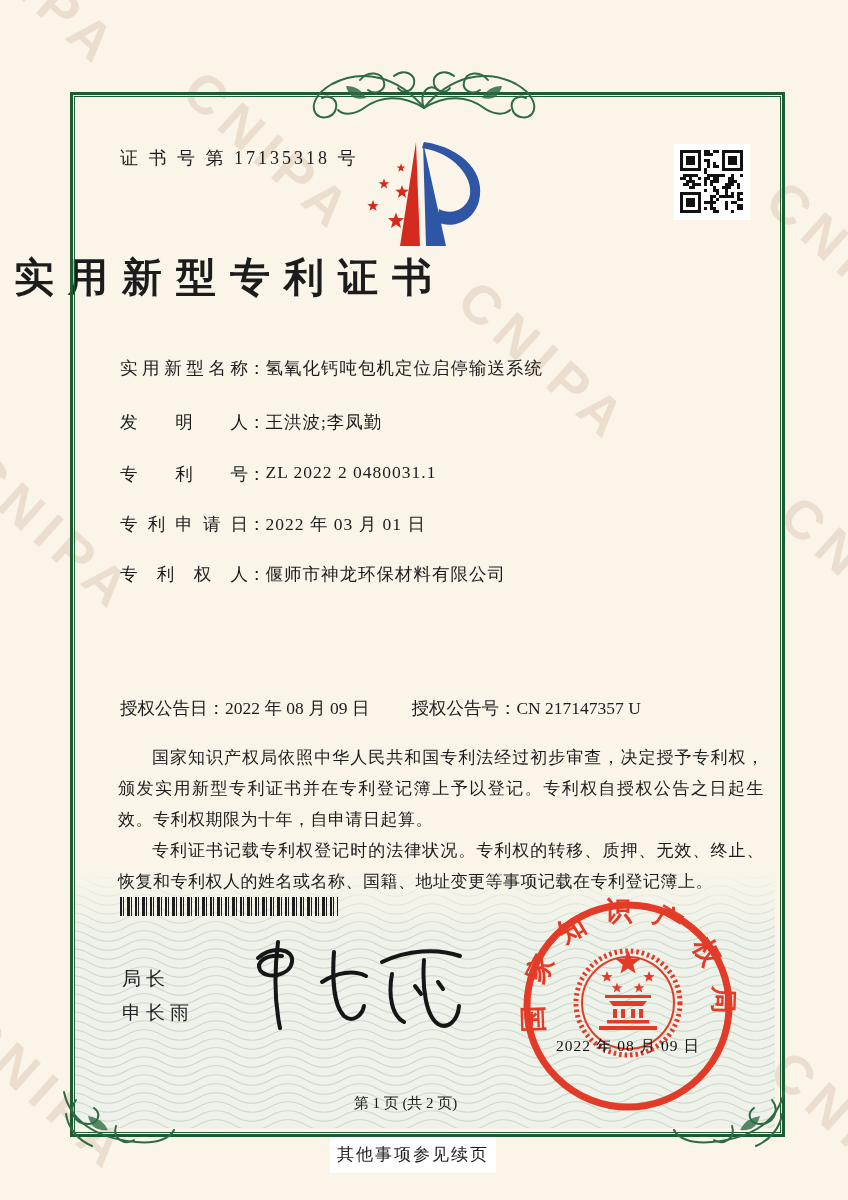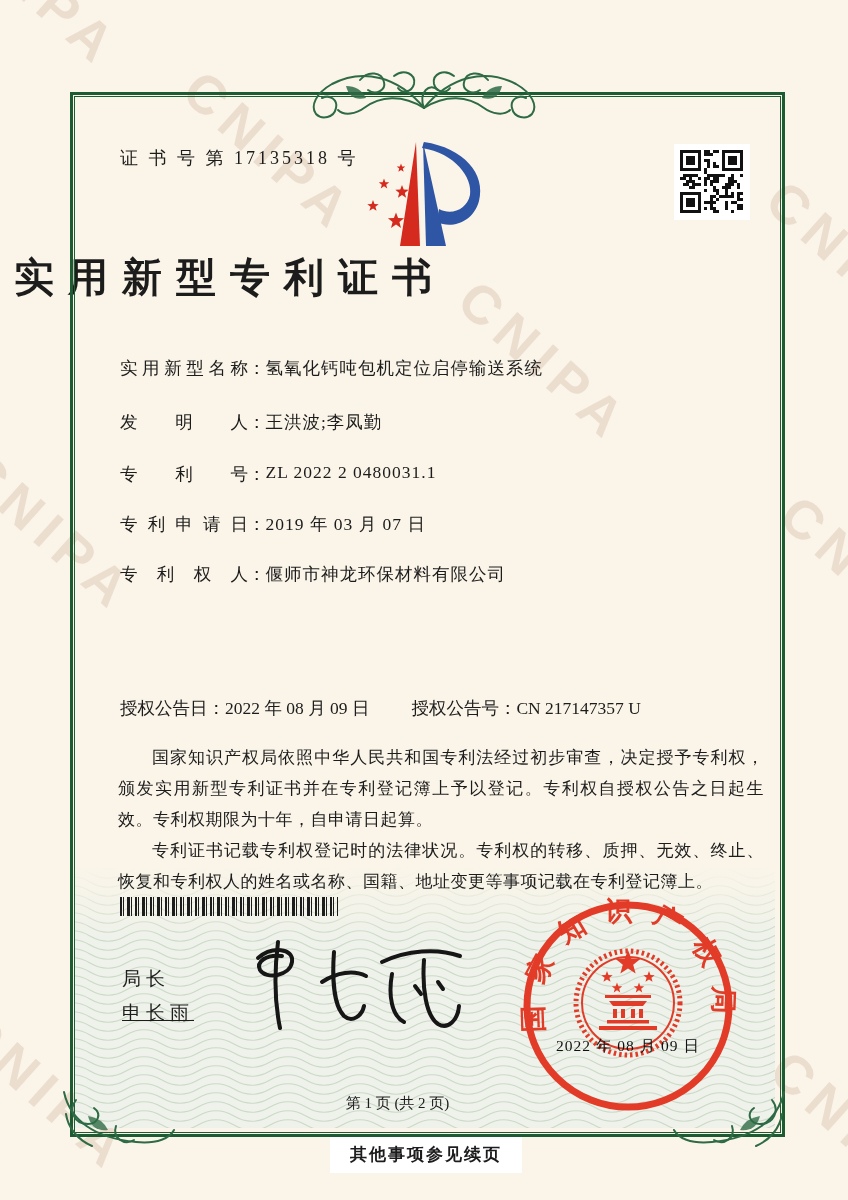--- a/index.html
+++ b/index.html
@@ -33,28 +33,28 @@
   .fcolon{display:inline-block;vertical-align:top;}
   .fvalue{display:inline-block;max-width:486px;vertical-align:top;letter-spacing:1px;}
   .gpair2{margin-left:42px;}
   #paras{position:absolute;left:118px;top:694px;width:646px;z-index:3;font-size:17px;line-height:31px;margin-top:48px;}
   #paras p{margin:0;text-indent:2em;text-align:justify;letter-spacing:0.5px;}
   #barcode{position:absolute;left:120px;top:897px;width:218px;height:19px;z-index:3;
     background:repeating-linear-gradient(90deg,#1c1c1c 0 2px,rgba(0,0,0,0) 2px 3px,
       #1c1c1c 3px 4px,rgba(0,0,0,0) 4px 7px,#1c1c1c 7px 10px,rgba(0,0,0,0) 10px 11px,
       #1c1c1c 11px 12px,rgba(0,0,0,0) 12px 15px);}
   #sig-title{position:absolute;left:122px;top:966px;z-index:3;font-size:19px;letter-spacing:5px;}
-  #sig-name{position:absolute;left:122px;top:1000px;z-index:3;font-size:19px;letter-spacing:5px;text-decoration:underline;}
+  #sig-name{position:absolute;left:122px;top:1000px;z-index:3;font-size:19px;letter-spacing:5px;}
   #signature{position:absolute;left:242px;top:924px;z-index:4;}
   #seal{position:absolute;left:513px;top:891px;z-index:5;opacity:0.95;}
   #sealdate{position:absolute;left:528px;top:1036px;width:200px;z-index:5;font-size:15.5px;
             letter-spacing:1px;color:#111;text-align:center;}
-  #pageno{position:absolute;left:70px;top:1094px;width:655px;text-align:center;z-index:3;font-size:15px;}
+  #pageno{position:absolute;left:78px;top:1094px;width:655px;text-align:center;z-index:3;font-size:15px;}
   #contnote{position:absolute;left:330px;top:1136px;z-index:3;background:#fff;
-            padding:7px 20px;font-size:17px;letter-spacing:2px;font-weight:bold;}
+            padding:7px 7px;font-size:17px;letter-spacing:2px;}
 </style>
 </head>
 <body>
 
 <div id="page">
 
   <div class="wm" style="left:-70px;top:-45px">CNIPA</div>
   <div class="wm" style="left:165px;top:120px">CNIPA</div>
   <div class="wm" style="left:440px;top:330px">CNIPA</div>
   <div class="wm" style="left:748px;top:230px">CNIPA</div>
@@ -286,21 +286,21 @@
   <div class="frow" style="top:356px">
     <span class="flabel">实用新型名称</span><span class="fcolon">：</span><span class="fvalue">氢氧化钙吨包机定位启停输送系统</span>
   </div>
   <div class="frow" style="top:410px">
     <span class="flabel">发明人</span><span class="fcolon">：</span><span class="fvalue">王洪波;李凤勤</span>
   </div>
   <div class="frow" style="top:462px">
     <span class="flabel">专利号</span><span class="fcolon">：</span><span class="fvalue">ZL 2022 2 0480031.1</span>
   </div>
   <div class="frow" style="top:512px">
-    <span class="flabel">专利申请日</span><span class="fcolon">：</span><span class="fvalue">2019 年 03 月 07 日</span>
+    <span class="flabel">专利申请日</span><span class="fcolon">：</span><span class="fvalue">2022 年 03 月 01 日</span>
   </div>
   <div class="frow" style="top:562px">
     <span class="flabel">专利权人</span><span class="fcolon">：</span><span class="fvalue">偃师市神龙环保材料有限公司</span>
   </div>
   <div class="frow" style="top:696px">
     <span>授权公告日</span><span class="fcolon">：</span><span>2022 年 08 月 09 日</span><span class="gpair2">授权公告号</span><span class="fcolon">：</span><span>CN 217147357 U</span>
   </div>
 
   <div id="paras">
     <p>国家知识产权局依照中华人民共和国专利法经过初步审查，决定授予专利权，颁发实用新型专利证书并在专利登记簿上予以登记。专利权自授权公告之日起生效。专利权期限为十年，自申请日起算。</p>

